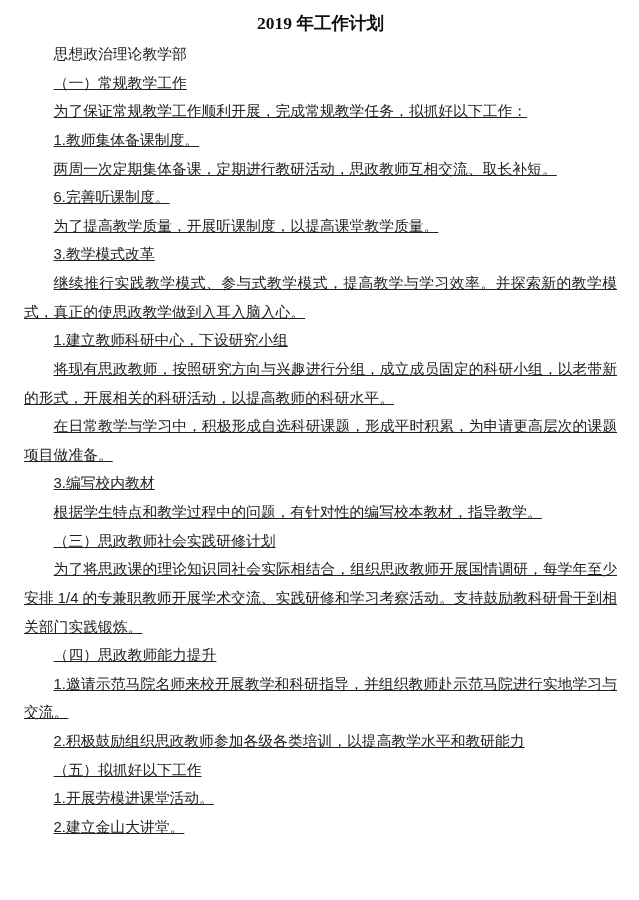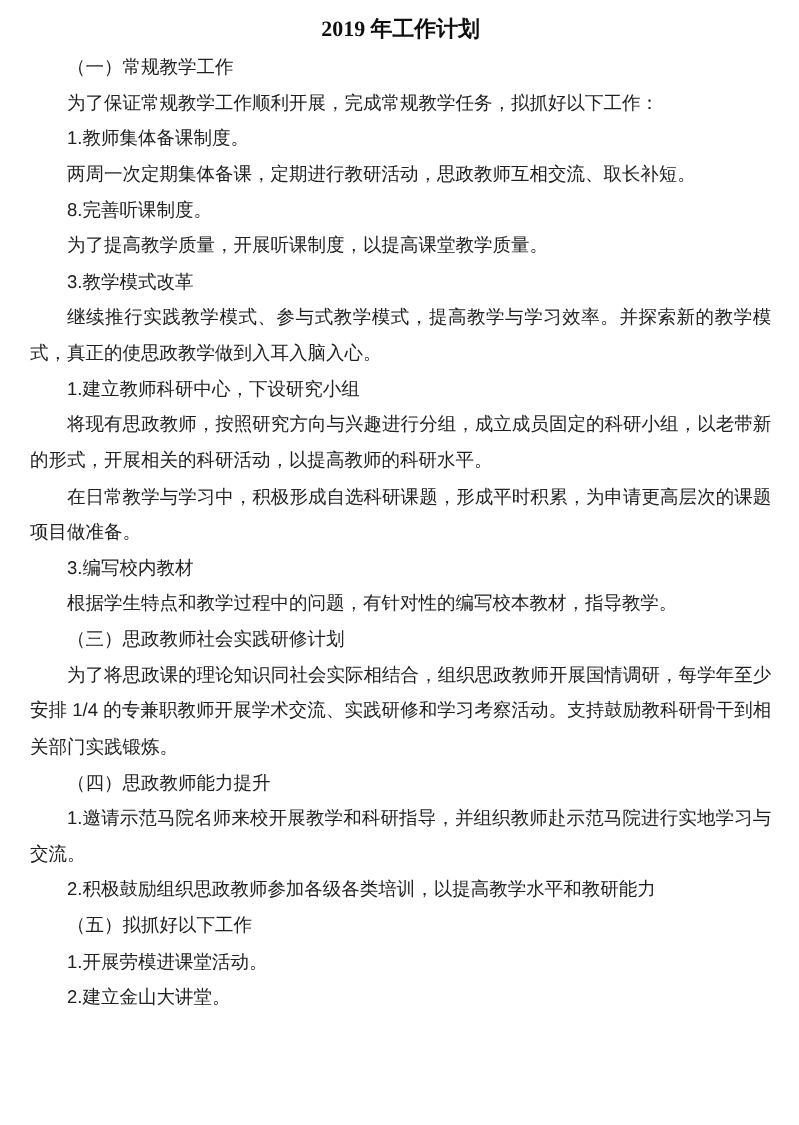--- a/index.html
+++ b/index.html
@@ -36,36 +36,38 @@
     line-height: 28.62px;
     text-indent: 2em;
     text-align: justify;
     text-justify: inter-ideograph;
     word-break: break-all;
     color: #212121;
   }
   .section {
     margin: 0;
     padding: 0;
+    text-decoration: underline;
   }
 </style>
 </head>
 <body>
 
 <div class="page">
 
   <h1 class="doc-title">2019 年工作计划</h1>
 
+  <p class="para">思想政治理论教学部</p>
 
   <div class="section">
     <p class="para">（一）常规教学工作</p>
     <p class="para">为了保证常规教学工作顺利开展，完成常规教学任务，拟抓好以下工作：</p>
     <p class="para">1.教师集体备课制度。</p>
     <p class="para">两周一次定期集体备课，定期进行教研活动，思政教师互相交流、取长补短。</p>
-    <p class="para">8.完善听课制度。</p>
+    <p class="para">6.完善听课制度。</p>
     <p class="para">为了提高教学质量，开展听课制度，以提高课堂教学质量。</p>
     <p class="para">3.教学模式改革</p>
     <p class="para">继续推行实践教学模式、参与式教学模式，提高教学与学习效率。并探索新的教学模式，真正的使思政教学做到入耳入脑入心。</p>
   </div>
 
   <div class="section">
     <p class="para">1.建立教师科研中心，下设研究小组</p>
     <p class="para">将现有思政教师，按照研究方向与兴趣进行分组，成立成员固定的科研小组，以老带新的形式，开展相关的科研活动，以提高教师的科研水平。</p>
     <p class="para">在日常教学与学习中，积极形成自选科研课题，形成平时积累，为申请更高层次的课题项目做准备。</p>
     <p class="para">3.编写校内教材</p>

